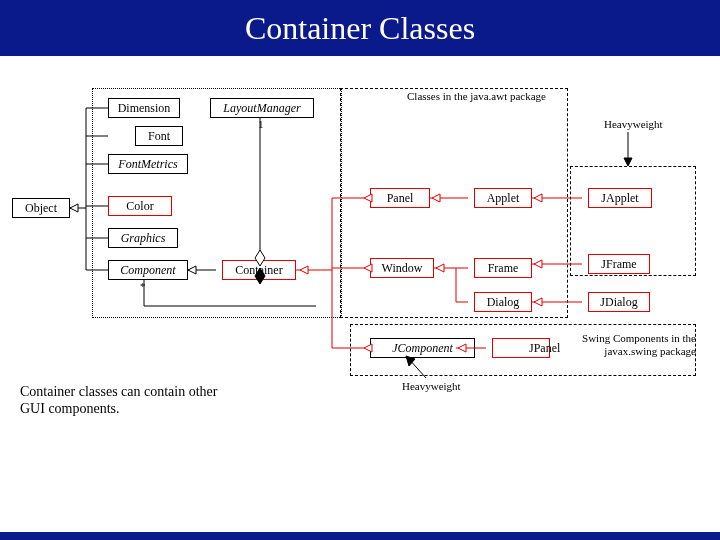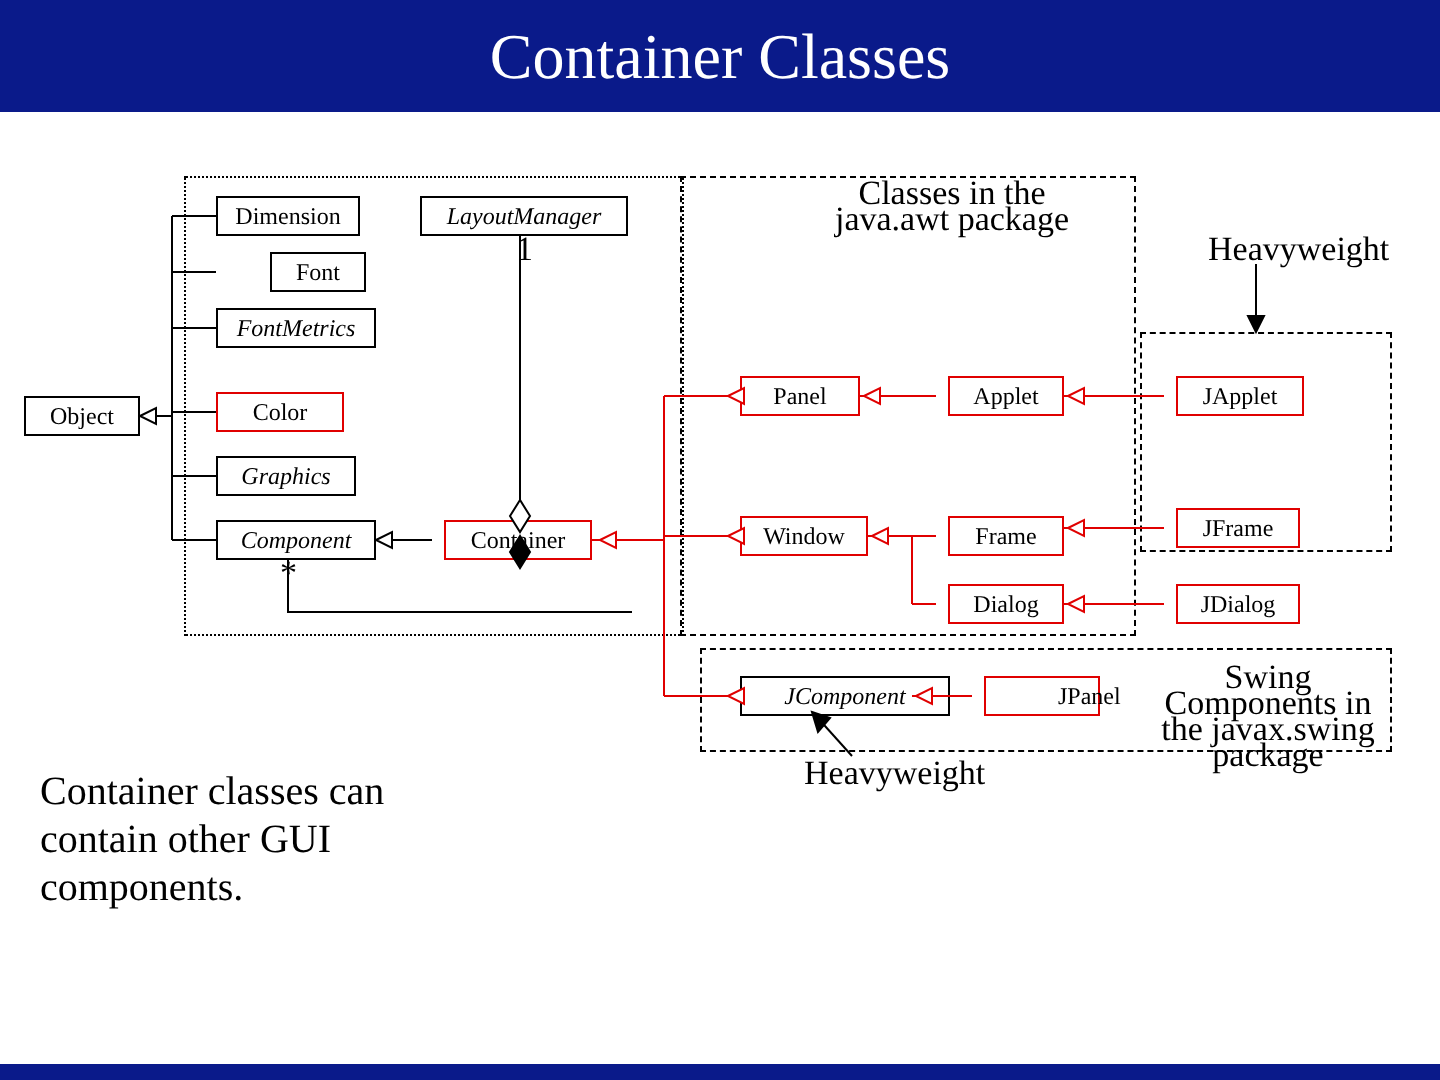--- a/index.html
+++ b/index.html
@@ -39,21 +39,21 @@
     right: 28px;
     bottom: 2px;
     font-size: 14px;
     color: #fff;
   }
   .caption {
     position: absolute;
     left: 20px;
     top: 384px;
     width: 220px;
-    font-size: 20px;
+    font-size: 14px;
     line-height: 1.2;
   }
   .diagram {
     position: absolute;
     left: 12px;
     top: 70px;
     width: 696px;
     height: 320px;
   }
   
@@ -65,23 +65,23 @@
     line-height: 14px;
     text-align: center;
     padding: 2px 6px;
     box-sizing: border-box;
     white-space: nowrap;
   }
   .node.italic { font-style: italic; }
   .node.red { border-color: #e00000; color: #000; }
   .note {
     position: absolute;
-    font-size: 17px;
+    font-size: 11px;
     line-height: 13px;
-    text-align: center;
+    text-align: right;
   }
   .dashed-group {
     position: absolute;
     border: 1px dashed #000;
     box-sizing: border-box;
   }
   
   svg.conn {
     position: absolute;
     left: 0;

